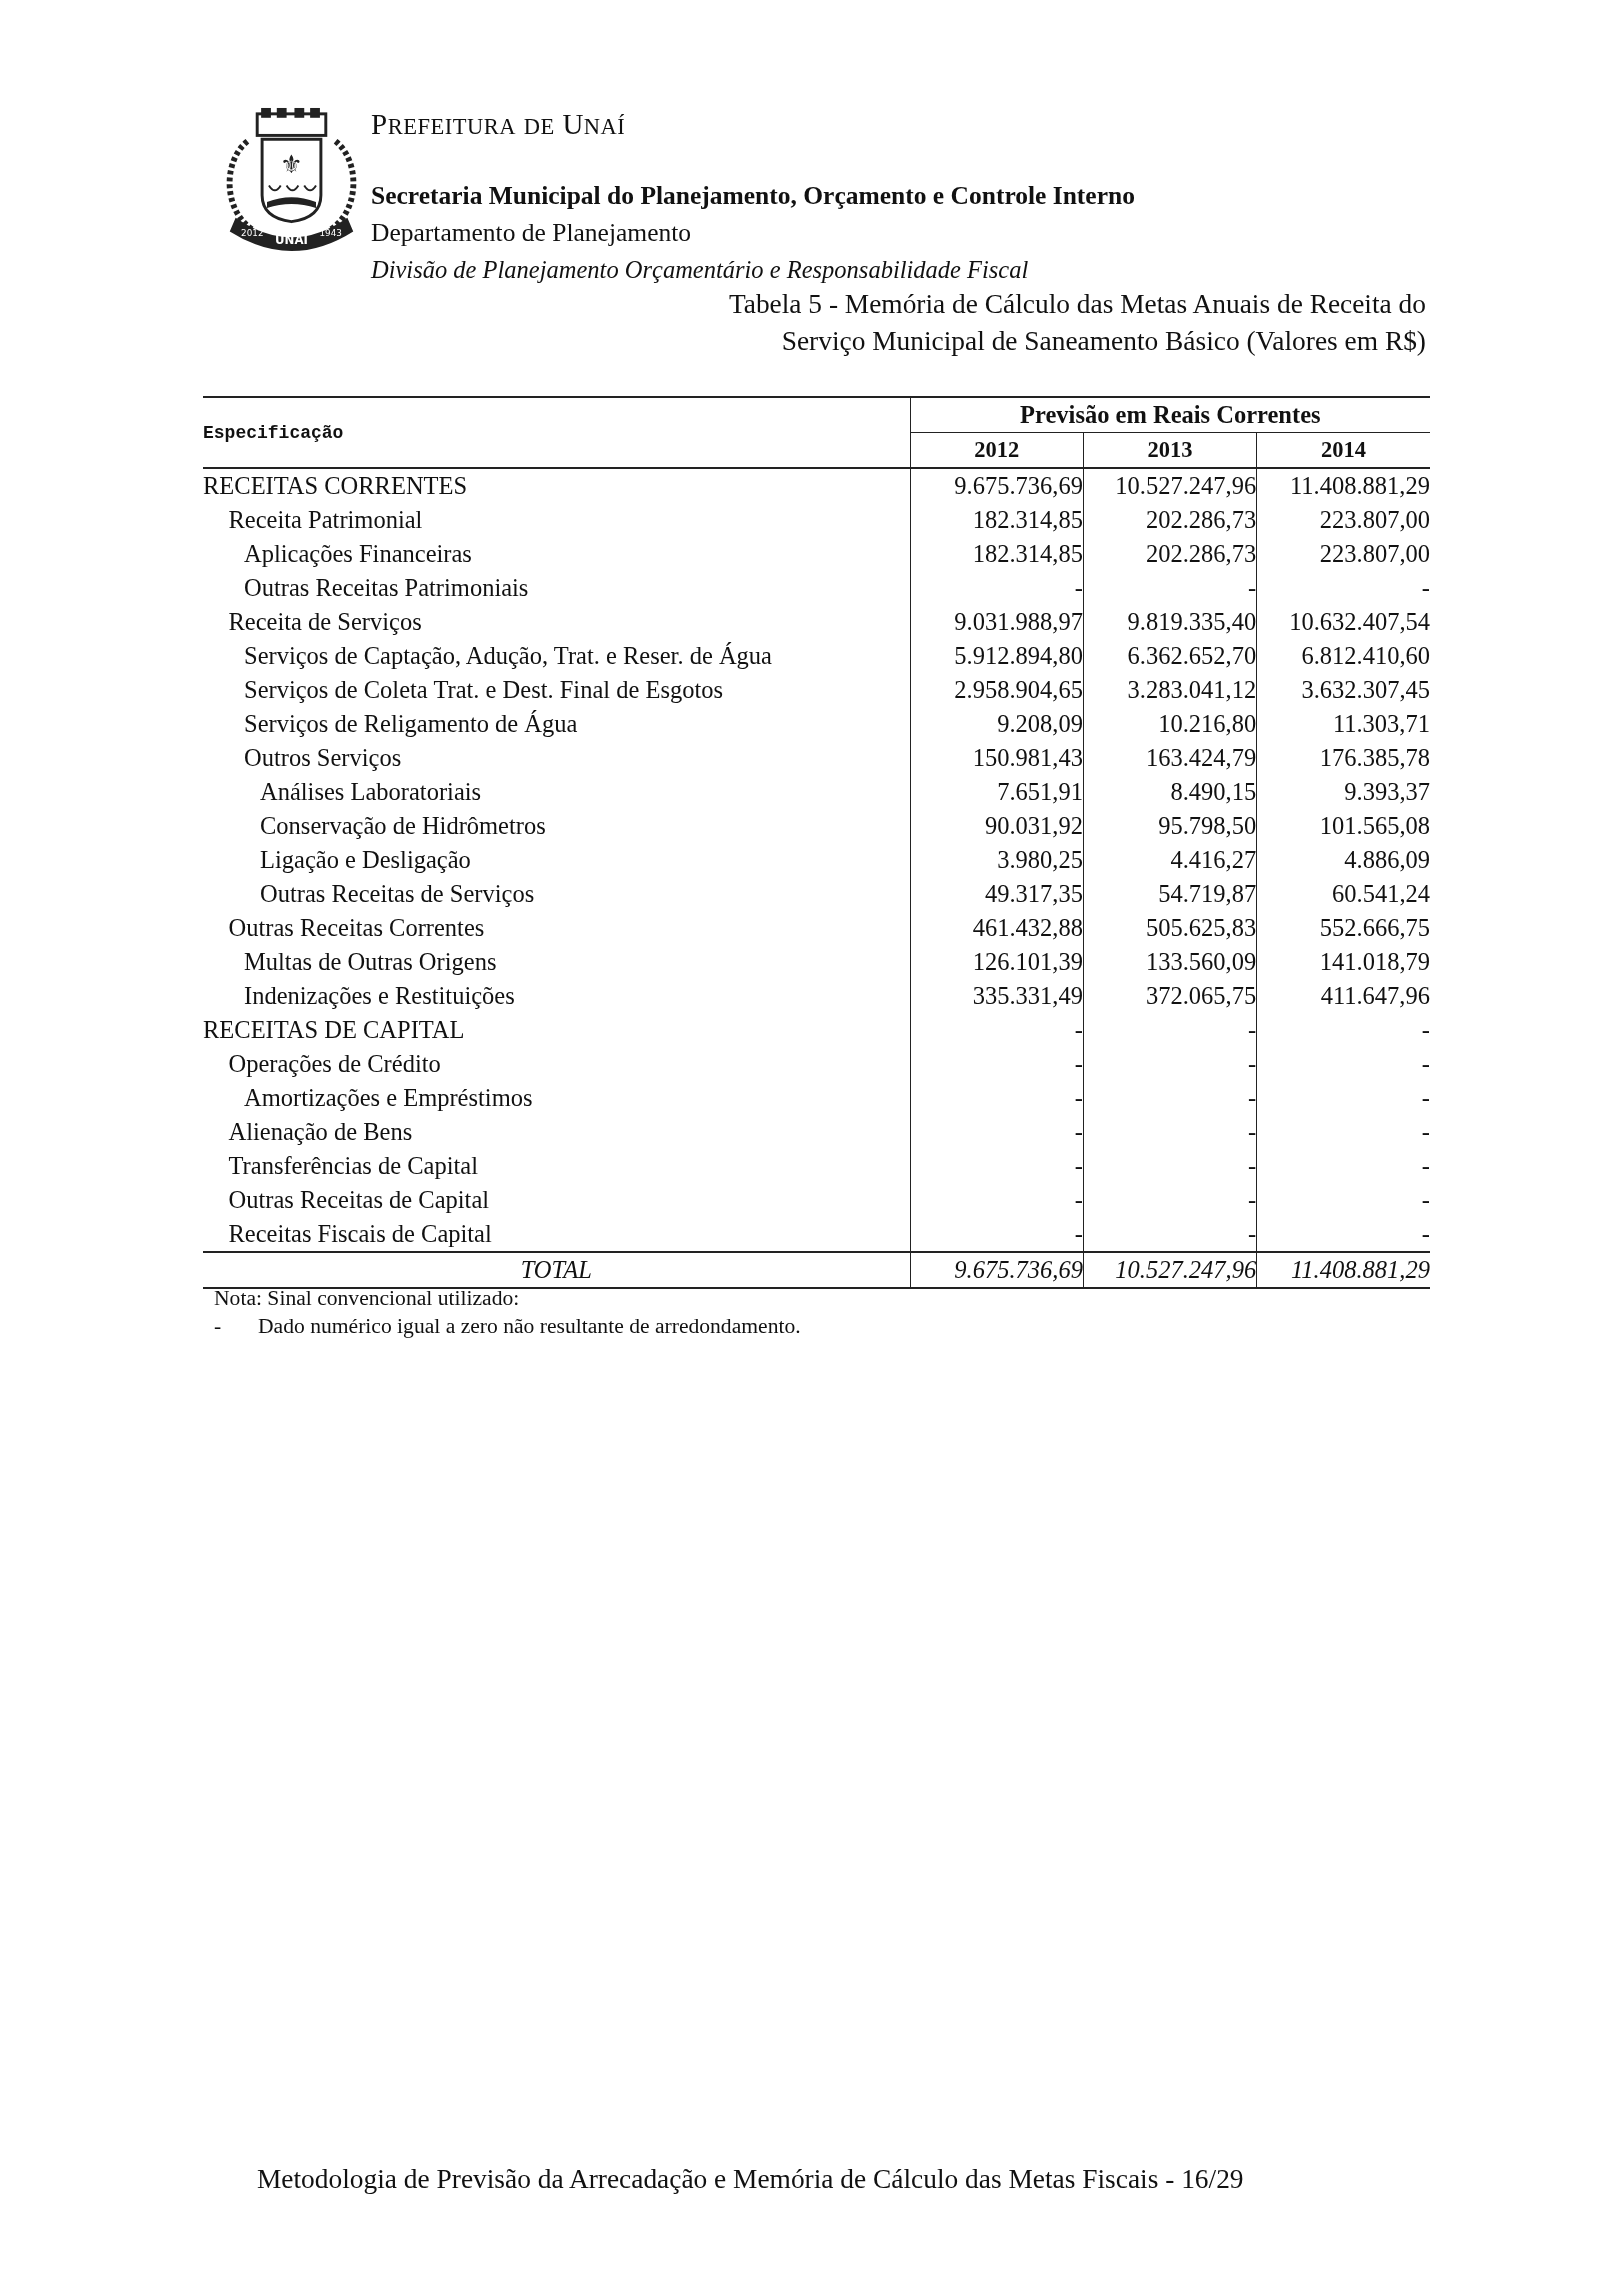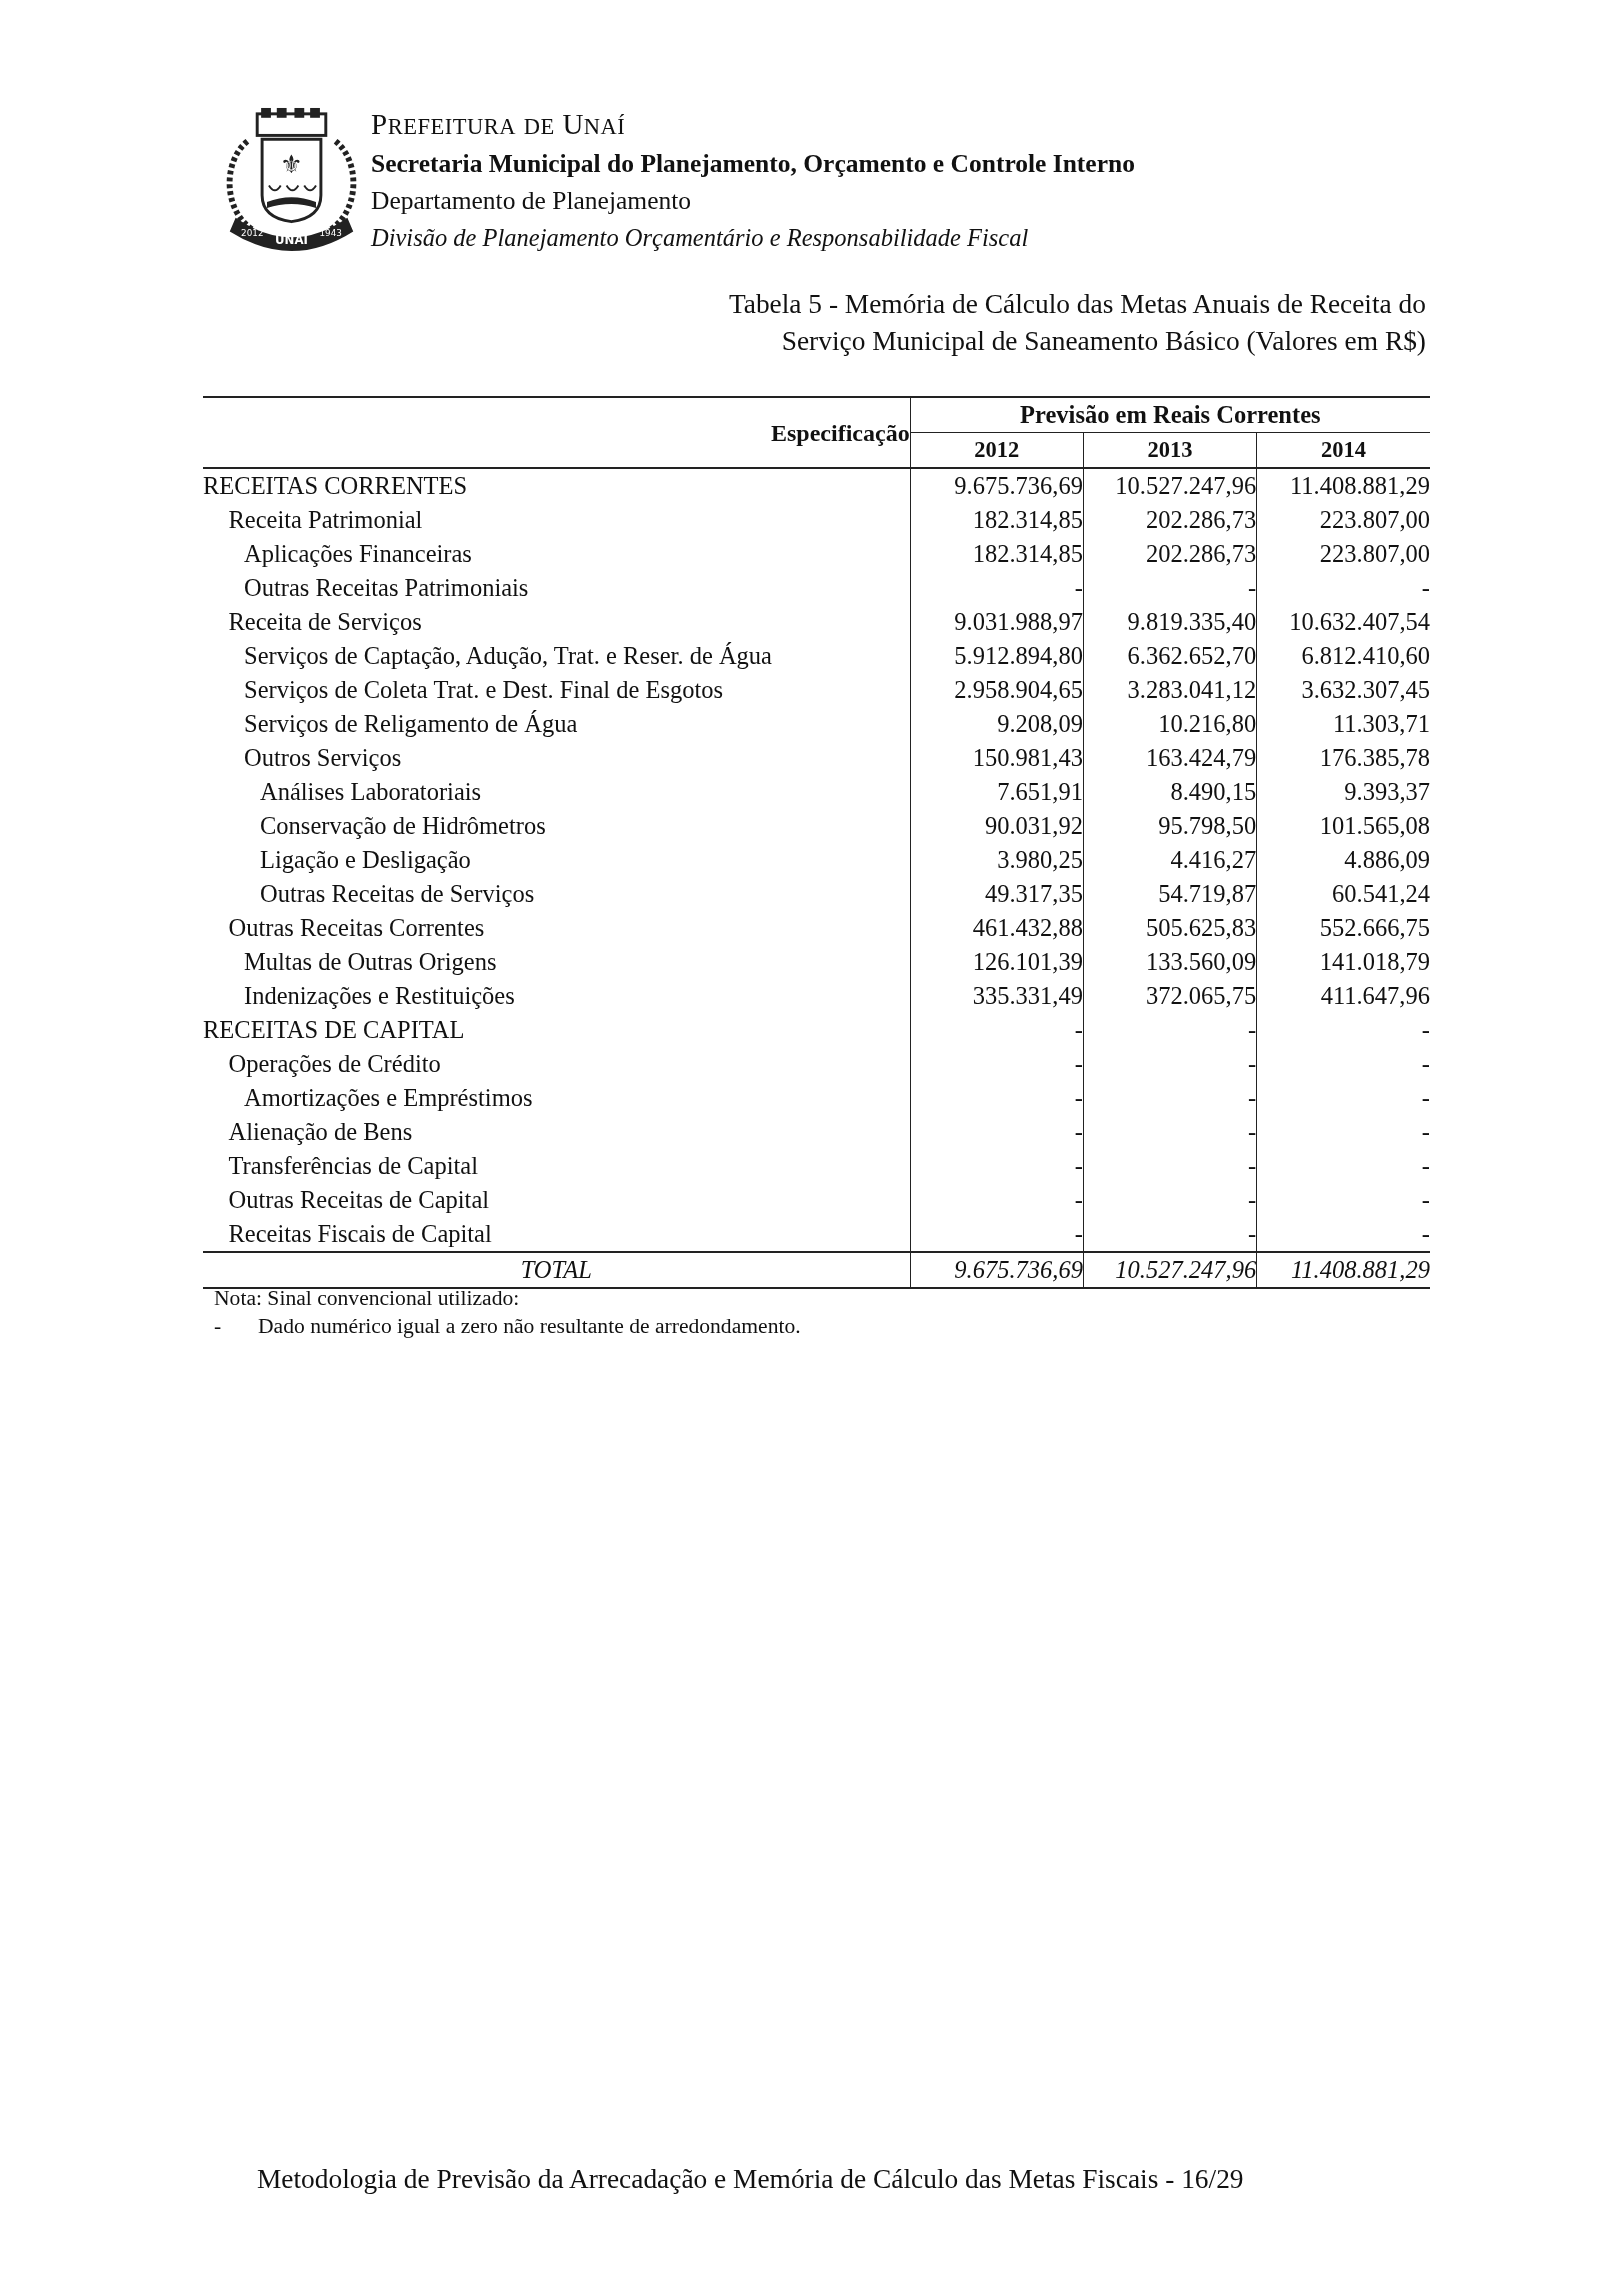--- a/index.html
+++ b/index.html
@@ -5,32 +5,32 @@
     html, body { margin: 0; padding: 0; background: #ffffff; }
     body {
       width: 1620px; height: 2293px; position: relative; overflow: hidden;
       font-family: "Liberation Serif", "DejaVu Serif", serif; color: #111;
     }
     .header { position: absolute; left: 218px; top: 102px; width: 1078px; height: 167px; }
     .logo { position: absolute; left: 0; top: 0; width: 147px; height: 157px; }
     .header-text { position: absolute; left: 153px; top: 0; }
     .h-pref { font-size: 29px; letter-spacing: 0.5px; line-height: 37px; margin-top: 3.9px; }
     .h-pref .sc { font-size: 22.5px; }
-    .h-sec { font-size: 25.5px; font-weight: bold; line-height: 37px; }
+    .h-sec { font-size: 25.5px; font-weight: bold; line-height: 37px; margin-top: 32px; }
     .h-dep { font-size: 25.5px; line-height: 37px; }
     .h-div { font-size: 24.5px; font-style: italic; line-height: 37px; }
 
     .caption { position: absolute; left: 201px; width: 1225px; top: 286px; text-align: right; font-size: 27.4px; line-height: 37px; }
 
     table.main {
       position: absolute; left: 203px; top: 396px; width: 1227px;
       border-collapse: collapse; font-size: 24.5px;
     }
     table.main td, table.main th { padding: 0; line-height: 34px; white-space: nowrap; }
-    .th-spec { font-weight: bold; text-align: right; font-size: 24px; border-top: 2px solid #222; border-bottom: 2px solid #222; }
+    .th-spec { font-weight: bold; text-align: left; font-size: 18px; border-top: 2px solid #222; border-bottom: 2px solid #222; font-family: Liberation Mono, monospace; }
     .th-group { font-weight: bold; text-align: center; font-size: 24.5px; border-top: 2px solid #222; border-left: 1.5px solid #222; border-bottom: 1.5px solid #222; }
     .th-year { font-weight: bold; text-align: center; font-size: 22.5px; border-left: 1.5px solid #222; border-bottom: 2px solid #222; line-height: 31px; }
     .col-spec { width: 706px; }
     .col-num { width: 173px; }
     td.num { text-align: right; padding-right: 7.8px; border-left: 1.5px solid #222; }
     td.label { padding-left: 11.8px; }
     td.label.l1 { padding-left: 25.5px; }
     td.label.l2 { padding-left: 41px; }
     td.label.l3 { padding-left: 57px; }
     tr.total td { border-top: 2px solid #222; border-bottom: 2px solid #222; font-style: italic; }

